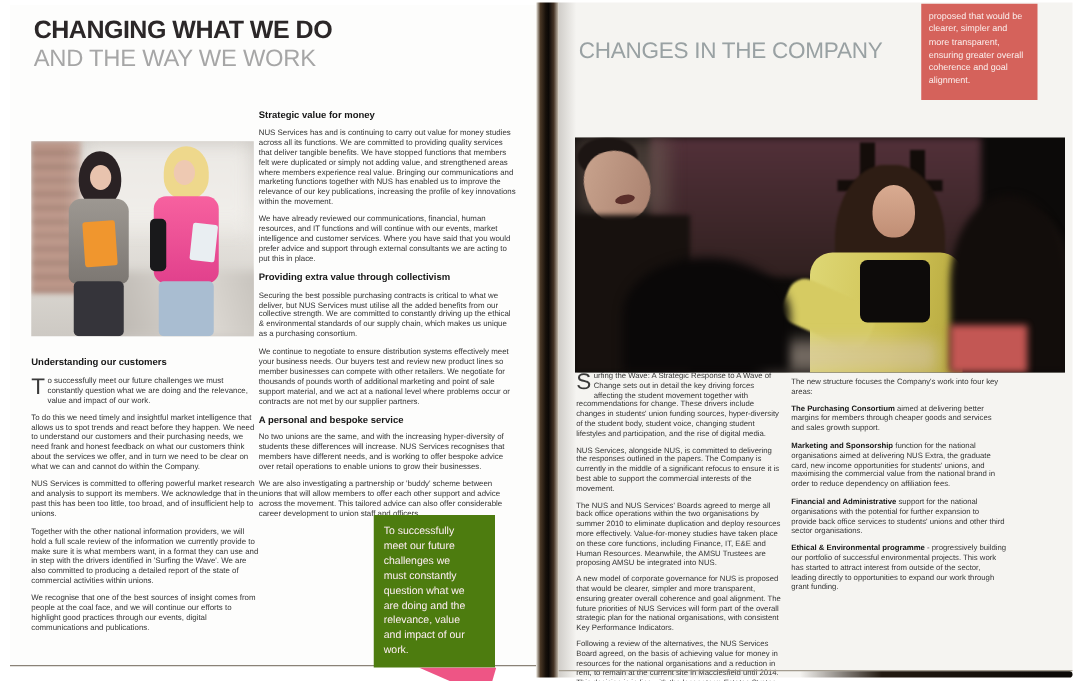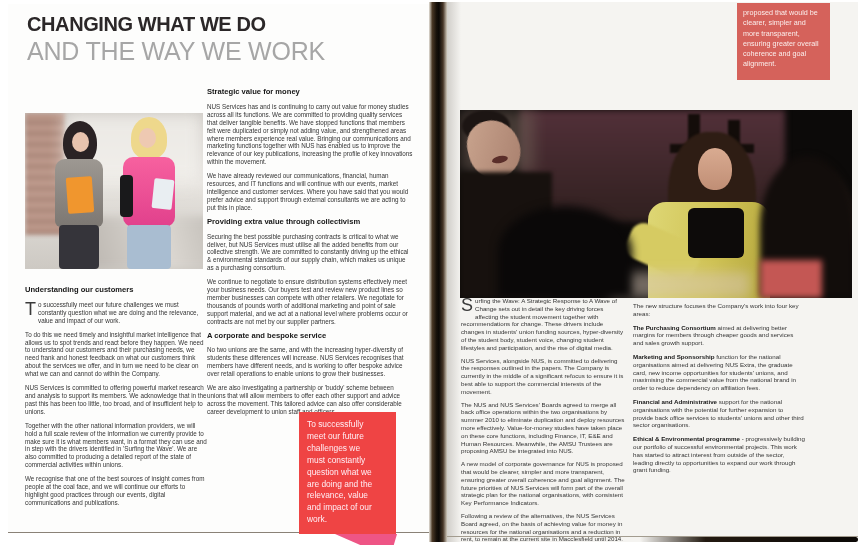--- a/index.html
+++ b/index.html
@@ -14,21 +14,21 @@
              background:linear-gradient(to right,rgba(40,30,20,.18),rgba(40,30,20,0));}
   .gutter{position:absolute;left:429px;top:2px;width:18px;height:540px;
           background:linear-gradient(to right,#e8e4dc 0%,#4a3826 18%,#17100a 42%,#0b0806 55%,#463527 78%,#cfc8bb 100%);}
   .bottom-shadow{position:absolute;left:640px;top:537px;width:218px;height:5px;border-radius:3px;
           background:linear-gradient(to right,rgba(20,15,10,0),#231a11 30%,#0d0a07 90%);filter:blur(.6px);}
   .bottom-edge-right{position:absolute;left:447px;top:536px;width:411px;height:1px;background:#a39c8f;}
 
   
   h1,h2,h3,p{margin:0;padding:0;}
   .title-main{font-size:20px;font-weight:bold;letter-spacing:-.4px;color:#2b2728;line-height:1.05;}
-  .title-sub{font-size:25px;font-weight:normal;letter-spacing:-.2px;color:#a6a6a6;line-height:1.05;margin-top:3px;}
+  .title-sub{font-size:19px;font-weight:normal;letter-spacing:-.2px;color:#a6a6a6;line-height:1.05;margin-top:3px;}
   .page-right .title-main{font-size:19px;color:#21272a;letter-spacing:-.5px;}
   .page-right .title-sub{font-size:18px;color:#99a1a3;}
   .hdr-left{position:absolute;left:19px;top:10px;}
   .hdr-right{position:absolute;left:16px;top:26px;}
 
   
   .col{position:absolute;font-size:6.3px;line-height:7.9px;color:#343434;}
   .col p{margin:0 0 6px 0;}
   .col h3{font-size:7.6px;font-weight:bold;color:#171717;margin:0 0 7px 0;}
   .col h3.gap{}
@@ -36,21 +36,21 @@
   .col-l-right{left:199px;top:84px;width:206px;}
   .col-r-left{left:14px;top:295px;width:164px;font-size:6.2px;line-height:7.8px;}
   .col-r-left p{margin:0 0 5px 0;}
   .col-r-right{left:186px;top:300px;width:172px;font-size:6.2px;line-height:7.8px;}
   .col-r-right p{margin:0 0 6px 0;}
   .lead{font-weight:bold;color:#171717;}
   .dropcap{float:left;font-size:18px;line-height:15px;padding:1px 2px 0 0;color:#3a3a3a;}
 
   
   .bubble{position:absolute;left:291px;top:408px;width:97px;box-sizing:border-box;
-          background:#ef4444;color:#ffeef5;padding:7px 22px 8px 8px;
+          background:#4d7c0f;color:#ffeef5;padding:7px 22px 8px 8px;
           font-size:8.4px;line-height:11.9px;}
   .bubble-tail{position:absolute;left:36px;top:100%;width:62px;height:24px;display:block;}
   .bubble-tail polygon{fill:#ee5585;}
 
   
   .callout{position:absolute;left:290px;top:1px;width:93px;height:77px;box-sizing:border-box;
            background:#d5625b;color:#fbeeec;padding:5px 6px;font-size:7.2px;line-height:10.3px;}
 
   
   .photo{position:absolute;overflow:hidden;}
@@ -143,39 +143,40 @@
       <p>We recognise that one of the best sources of insight comes from people at the coal face, and we will continue our efforts to highlight good practices through our events, digital communications and publications.</p>
     </div>
 
     <div class="col col-l-right">
       <h3>Strategic value for money</h3>
       <p>NUS Services has and is continuing to carry out value for money studies across all its functions. We are committed to providing quality services that deliver tangible benefits. We have stopped functions that members felt were duplicated or simply not adding value, and strengthened areas where members experience real value. Bringing our communications and marketing functions together with NUS has enabled us to improve the relevance of our key publications, increasing the profile of key innovations within the movement.</p>
       <p>We have already reviewed our communications, financial, human resources, and IT functions and will continue with our events, market intelligence and customer services. Where you have said that you would prefer advice and support through external consultants we are acting to put this in place.</p>
       <h3 class="gap">Providing extra value through collectivism</h3>
       <p>Securing the best possible purchasing contracts is critical to what we deliver, but NUS Services must utilise all the added benefits from our collective strength. We are committed to constantly driving up the ethical &amp; environmental standards of our supply chain, which makes us unique as a purchasing consortium.</p>
       <p>We continue to negotiate to ensure distribution systems effectively meet your business needs. Our buyers test and review new product lines so member businesses can compete with other retailers. We negotiate for thousands of pounds worth of additional marketing and point of sale support material, and we act at a national level where problems occur or contracts are not met by our supplier partners.</p>
-      <h3 class="gap">A corporate and bespoke service</h3>
+      <h3 class="gap">A personal and bespoke service</h3>
       <p>No two unions are the same, and with the increasing hyper-diversity of students these differences will increase. NUS Services recognises that members have different needs, and is working to offer bespoke advice over retail operations to enable unions to grow their businesses.</p>
       <p>We are also investigating a partnership or 'buddy' scheme between unions that will allow members to offer each other support and advice across the movement. This tailored advice can also offer considerable career development to union staff and officers.</p>
     </div>
 
     <div class="bubble">
       <div>To successfully meet our future challenges we must constantly question what we are doing and the relevance, value and impact of our work.</div>
       <svg class="bubble-tail" viewBox="0 0 62 24" preserveAspectRatio="none">
           <polygon points="0,0 62,0 55,24"></polygon>
         </svg>
     </div>
   </section>
 
   <div class="gutter"></div>
 
   <section class="page page-right">
     <div class="callout">proposed that would be clearer, simpler and more transparent, ensuring greater overall coherence and goal alignment.</div>
 
     <header class="hdr-right">
+      <h2 class="title-sub">CHANGES IN THE COMPANY</h2>
     </header>
 
     <div class="photo photo-right">
       <div class="pr-wall"></div>
       <div class="pr-lite"></div>
       <div class="pr-chair1"></div>
         <div class="pr-chair2"></div>
         <div class="pr-chairbar"></div>
       <div class="pr-hairM"></div>
         <div class="pr-faceM"></div>

